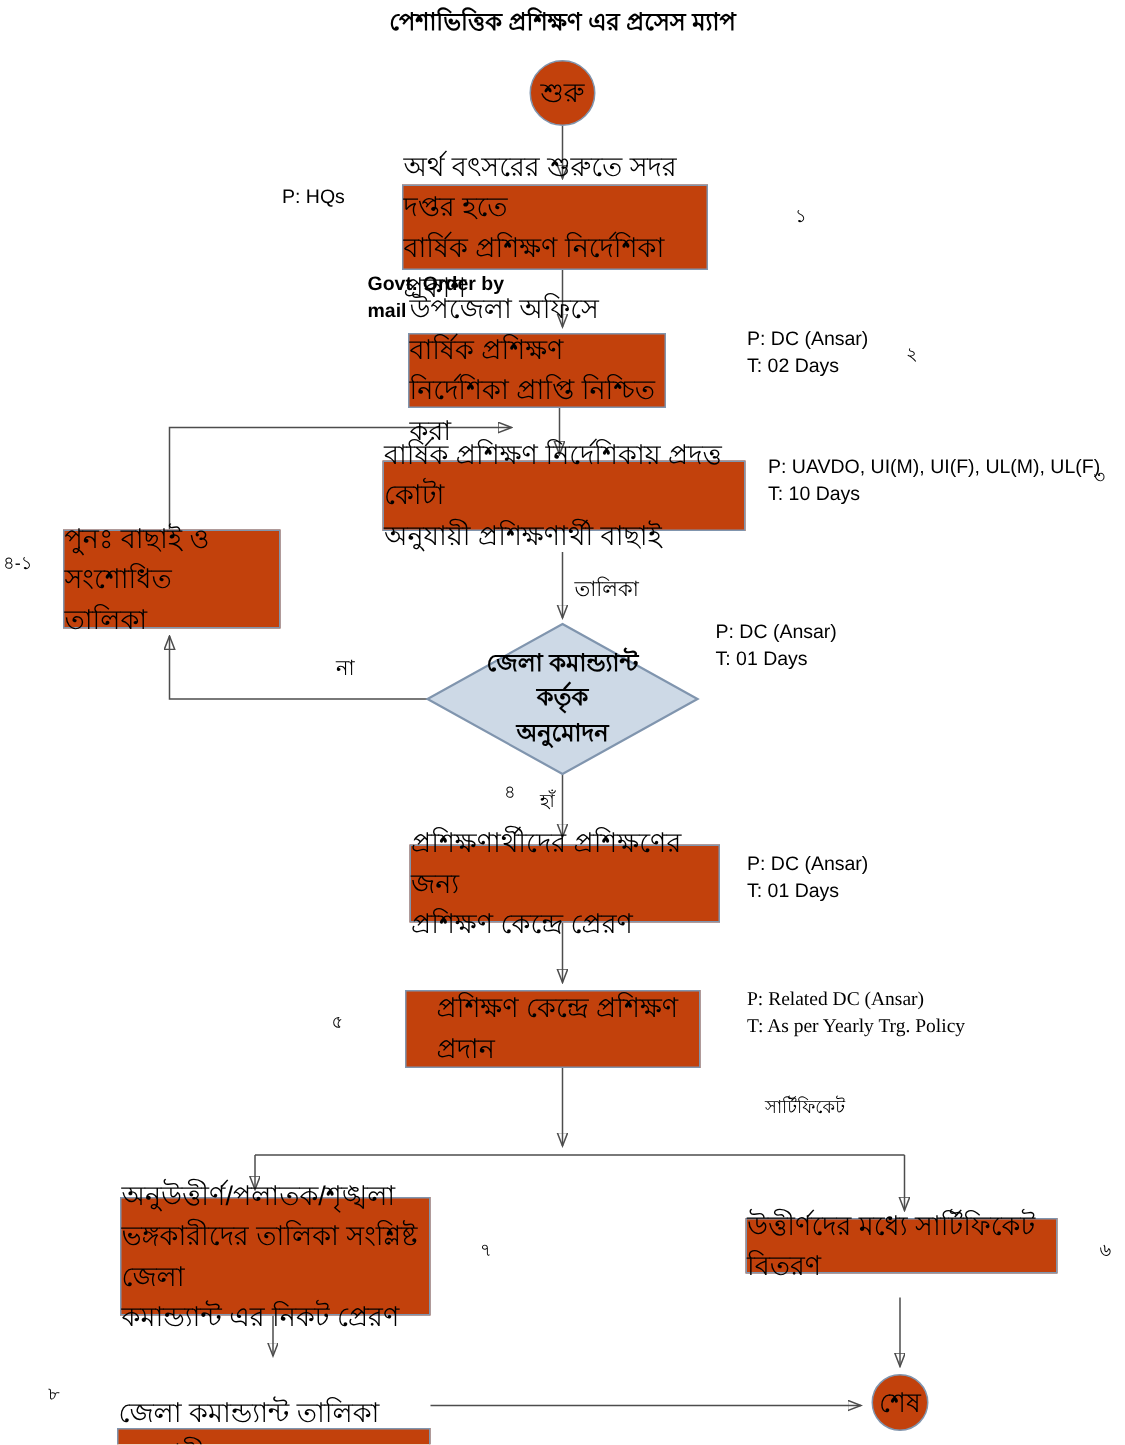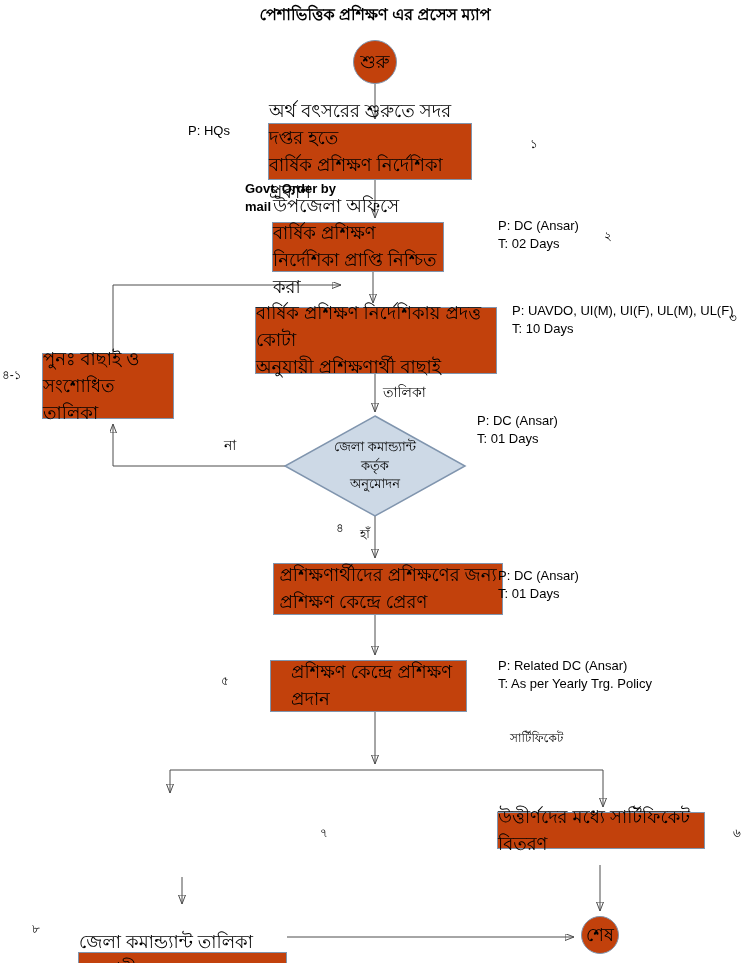--- a/index.html
+++ b/index.html
@@ -6,21 +6,21 @@
   body{font-family:"Liberation Sans","DejaVu Sans",sans-serif;color:#000;}
   .stage{position:relative;width:750px;height:963px;background:#fff;overflow:hidden;}
   .title{position:absolute;top:2px;left:0;width:750px;text-align:center;
          font-size:16px;font-weight:bold;white-space:pre-line;}
   .node{position:absolute;background:#c2410c;border:1.5px solid #8095ae;
         display:flex;align-items:center;justify-content:center;text-align:left;
         font-size:18px;line-height:1.5;white-space:pre-line;box-sizing:border-box;}
   .circle{border-radius:50%;}
   .diamond-text{position:absolute;background:transparent;border:none;
         display:flex;align-items:center;justify-content:center;text-align:center;
-        font-size:13px;line-height:1.45;white-space:pre-line;}
+        font-size:16px;line-height:1.45;white-space:pre-line;font-weight:bold;}
   .lbl{position:absolute;font-size:13px;line-height:1.35;white-space:pre-line;}
   .lbl.b{font-weight:bold;}
   .num{position:absolute;font-size:12px;}
   svg.wires{position:absolute;top:0;left:0;width:750px;height:963px;}
   svg.wires path, svg.wires line{stroke:#4d4d4d;stroke-width:1;fill:none;}
   svg.wires polygon.shape{fill:#cdd9e6;stroke:#8095ae;stroke-width:1.5;}
 </style>
 </head>
 <body>
 
@@ -53,55 +53,58 @@
   <div class="title">পেশাভিত্তিক প্রশিক্ষণ এর প্রসেস ম্যাপ</div>
 
   <div class="node circle" style="left:353px;top:40px;width:44px;height:44px;">শুরু</div>
 
   <div class="node" style="left:268px;top:123px;width:204px;height:57px;">অর্থ বৎসরের শুরুতে সদর দপ্তর হতে
 বার্ষিক প্রশিক্ষণ নির্দেশিকা প্রকাশ</div>
 
   <div class="node" style="left:272px;top:222px;width:172px;height:50px;">উপজেলা অফিসে বার্ষিক প্রশিক্ষণ
 নির্দেশিকা প্রাপ্তি নিশ্চিত করা</div>
 
-  <div class="node" style="left:255px;top:307px;width:242px;height:67px;">বার্ষিক প্রশিক্ষণ নির্দেশিকায় প্রদত্ত কোটা
+  <div class="node" style="left:255px;top:307px;width:242px;height:47px;">বার্ষিক প্রশিক্ষণ নির্দেশিকায় প্রদত্ত কোটা
 অনুযায়ী প্রশিক্ষণার্থী বাছাই</div>
 
-  <div class="node" style="left:42px;top:353px;width:132px;height:66px;">পুনঃ  বাছাই ও সংশোধিত
+  <div class="node" style="left:42px;top:353px;width:145px;height:66px;">পুনঃ  বাছাই ও সংশোধিত
 তালিকা</div>
 
   <div class="diamond-text" style="left:303px;top:424px;width:144px;height:84px;">জেলা কমান্ড্যান্ট
 কর্তৃক
 অনুমোদন</div>
 
-  <div class="node" style="left:273px;top:563px;width:230px;height:52px;">প্রশিক্ষণার্থীদের প্রশিক্ষণের জন্য
+  <div class="node" style="left:273px;top:563px;width:207px;height:52px;">প্রশিক্ষণার্থীদের প্রশিক্ষণের জন্য
 প্রশিক্ষণ কেন্দ্রে প্রেরণ</div>
 
   <div class="node" style="left:270px;top:660px;width:197px;height:52px;padding-left:20px;">প্রশিক্ষণ কেন্দ্রে প্রশিক্ষণ প্রদান</div>
 
+  <div class="node" style="left:80px;top:798px;width:207px;height:79px;">অনুউত্তীর্ণ/পলাতক/শৃঙ্খলা
+ভঙ্গকারীদের তালিকা সংশ্লিষ্ট  জেলা
+কমান্ড্যান্ট এর নিকট প্রেরণ</div>
 
   <div class="node" style="left:497px;top:812px;width:208px;height:37px;">উত্তীর্ণদের মধ্যে সার্টিফিকেট বিতরণ</div>
 
   <div class="node" style="left:78px;top:952px;width:209px;height:62px;">জেলা কমান্ড্যান্ট তালিকা অনুযায়ী
 প্লাটুনভুক্ত সদস্যপদ প্রত্যাহার করেন</div>
 
   <div class="node circle" style="left:581px;top:916px;width:38px;height:38px;">শেষ</div>
 
   <div class="lbl" style="left:188px;top:122px;">P: HQs</div>
   <div class="lbl b" style="left:205px;top:180px;margin-left:40px;">Govt. Order by
 mail</div>
   <div class="lbl" style="left:498px;top:217px;">P: DC (Ansar)
 T: 02 Days</div>
   <div class="lbl" style="left:512px;top:302px;">P: UAVDO, UI(M), UI(F), UL(M), UL(F)
 T: 10 Days</div>
   <div class="lbl" style="left:477px;top:412px;">P: DC (Ansar)
 T: 01 Days</div>
   <div class="lbl" style="left:498px;top:567px;">P: DC (Ansar)
 T: 01 Days</div>
-  <div class="lbl" style="left:498px;top:657px;">P: Related DC (Ansar)
+  <div class="lbl" style="left:498px;top:657px;font-family:Liberation Serif, serif;">P: Related DC (Ansar)
 T: As per Yearly Trg. Policy</div>
 
   <div class="lbl" style="left:383px;top:383px;font-size:14px;">তালিকা</div>
   <div class="lbl" style="left:510px;top:730px;font-size:12px;">সার্টিফিকেট</div>
   <div class="lbl" style="left:224px;top:436px;font-size:14px;">না</div>
   <div class="lbl" style="left:360px;top:526px;font-size:12px;">হাঁ</div>
 
   <div class="num" style="left:530px;top:135px;">১</div>
   <div class="num" style="left:604px;top:227px;">২</div>
   <div class="num" style="left:729px;top:309px;">৩</div>

